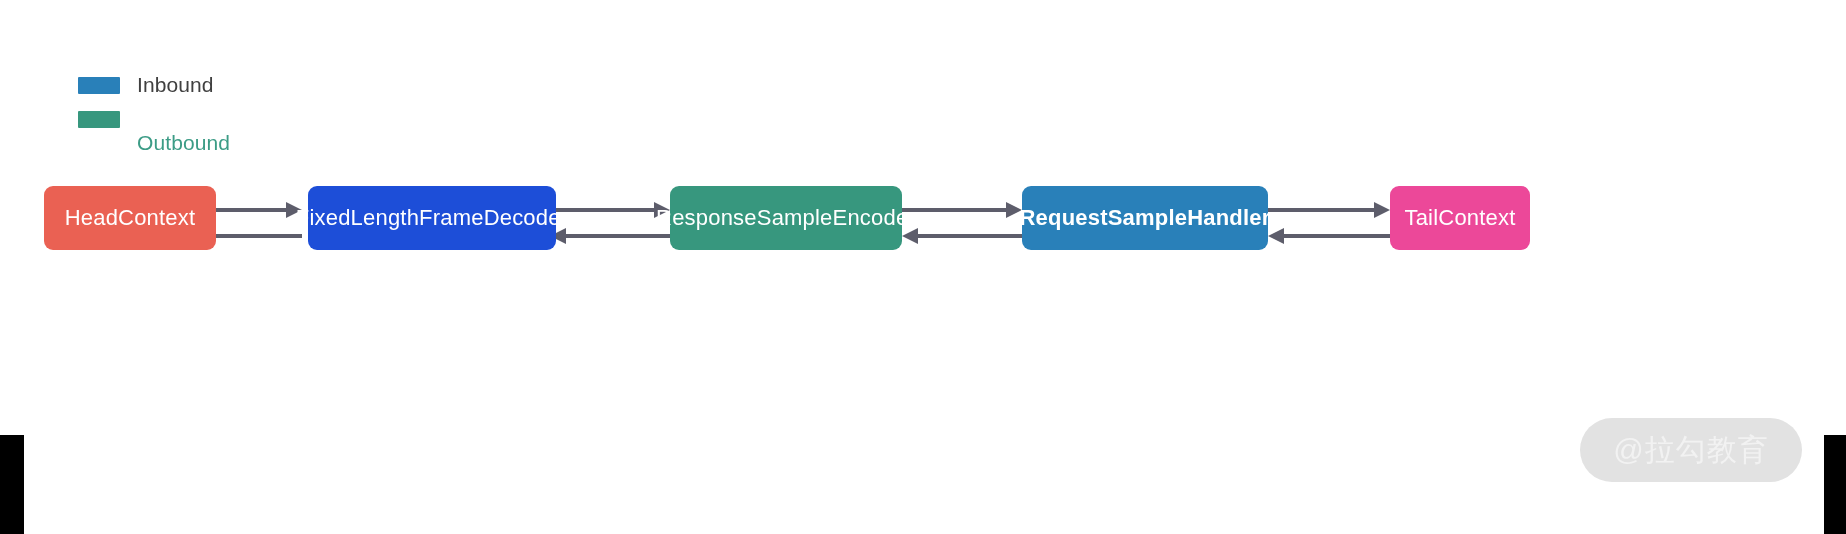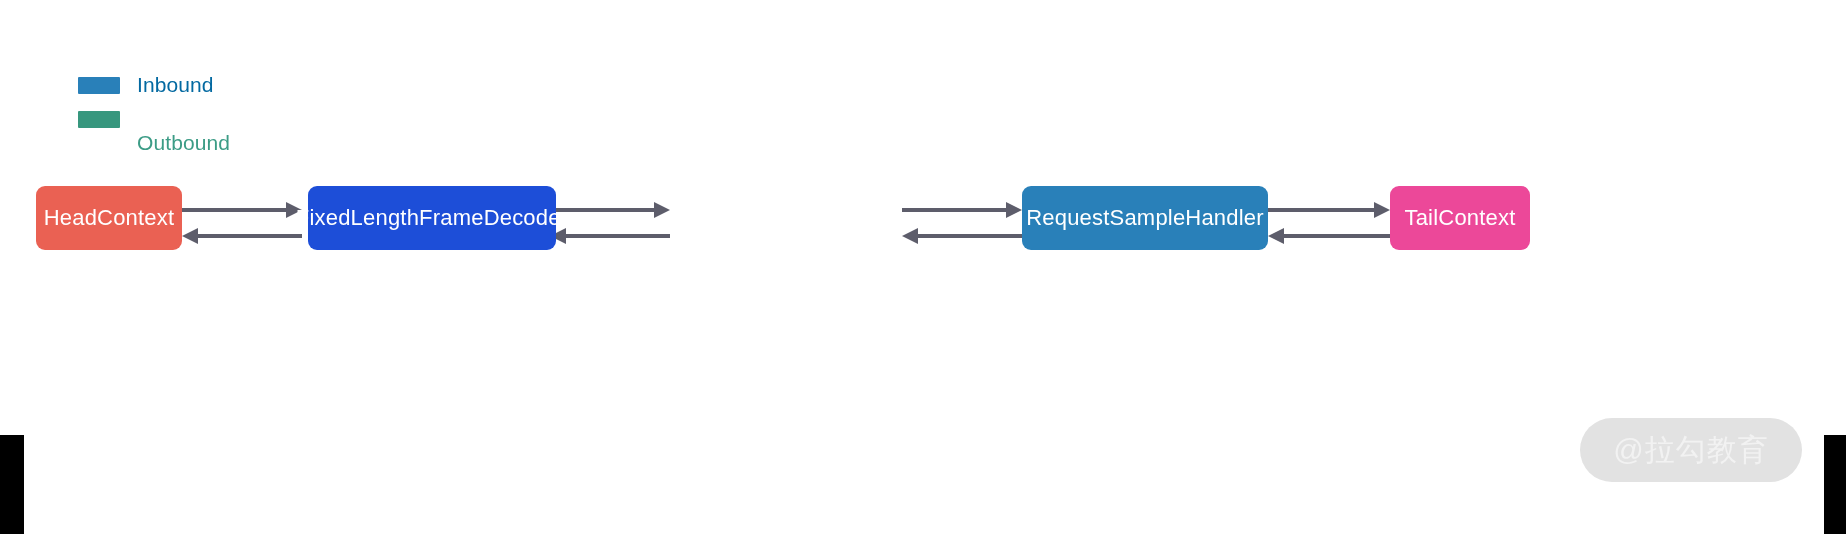--- a/index.html
+++ b/index.html
@@ -131,21 +131,21 @@
   }
 </style>
 </head>
 <body>
 
 <div id="stage">
 
   <div id="legend">
     <div class="legend-row">
       <span class="legend-swatch" style="background: rgb(41, 128, 185);"></span>
-      <span class="legend-label" style="color: #0369a1;">Inbound</span>
+      <span class="legend-label" style="color: #404040;">Inbound</span>
     </div>
     <div class="legend-row">
       <span class="legend-swatch" style="background: rgb(55, 151, 126);"></span>
       <span class="legend-label" style="color: rgb(60, 156, 134); margin-top: 48px;">Outbound</span>
     </div>
   </div>
 
   <div id="pipeline">
       <div class="connector" style="left: 182px; top: 208px; width: 120px; height: 4px;">
         <div class="conn-line" style="background: rgb(93, 93, 107); left: 0px; width: 106px;"></div>
@@ -172,27 +172,30 @@
         <div class="arrow-head left" style="left: 0px; border-right-color: rgb(93, 93, 107);"></div>
       </div>
       <div class="connector" style="left: 1268px; top: 208px; width: 122px; height: 4px;">
         <div class="conn-line" style="background: rgb(93, 93, 107); left: 0px; width: 108px;"></div>
         <div class="arrow-head right" style="left: 106px; border-left-color: rgb(93, 93, 107);"></div>
       </div>
       <div class="connector" style="left: 1268px; top: 234px; width: 122px; height: 4px;">
         <div class="conn-line" style="background: rgb(93, 93, 107); left: 14px; width: 108px;"></div>
         <div class="arrow-head left" style="left: 0px; border-right-color: rgb(93, 93, 107);"></div>
       </div>
-      <div class="node" style="left: 36px; top: 186px; width: 146px; height: 64px; background: rgb(234, 97, 83);">
+      <div class="node" style="left: 44px; top: 186px; width: 172px; height: 64px; background: rgb(234, 97, 83);">
         <span class="node-label">HeadContext</span>
       </div>
       <div class="node" style="left: 308px; top: 186px; width: 248px; height: 64px; background: #1d4ed8;">
         <span class="node-label">FixedLengthFrameDecoder</span>
       </div>
-      <div class="node" style="left: 1022px; top: 186px; width: 246px; height: 64px; background: rgb(41, 128, 185);">
+      <div class="node" style="left: 670px; top: 186px; width: 232px; height: 64px; background: rgb(55, 151, 126);">
+        <span class="node-label">ResponseSampleEncoder</span>
+      </div>
+      <div class="node" style="left: 1022px; top: 186px; width: 246px; height: 64px; background: rgb(41, 128, 185); font-weight: bold;">
         <span class="node-label">RequestSampleHandler</span>
       </div>
       <div class="node" style="left: 1390px; top: 186px; width: 140px; height: 64px; background: #ec4899;">
         <span class="node-label">TailContext</span>
       </div>
     </div>
 
   <div id="watermark">
     <span id="watermark-text">@拉勾教育</span>
   </div>

